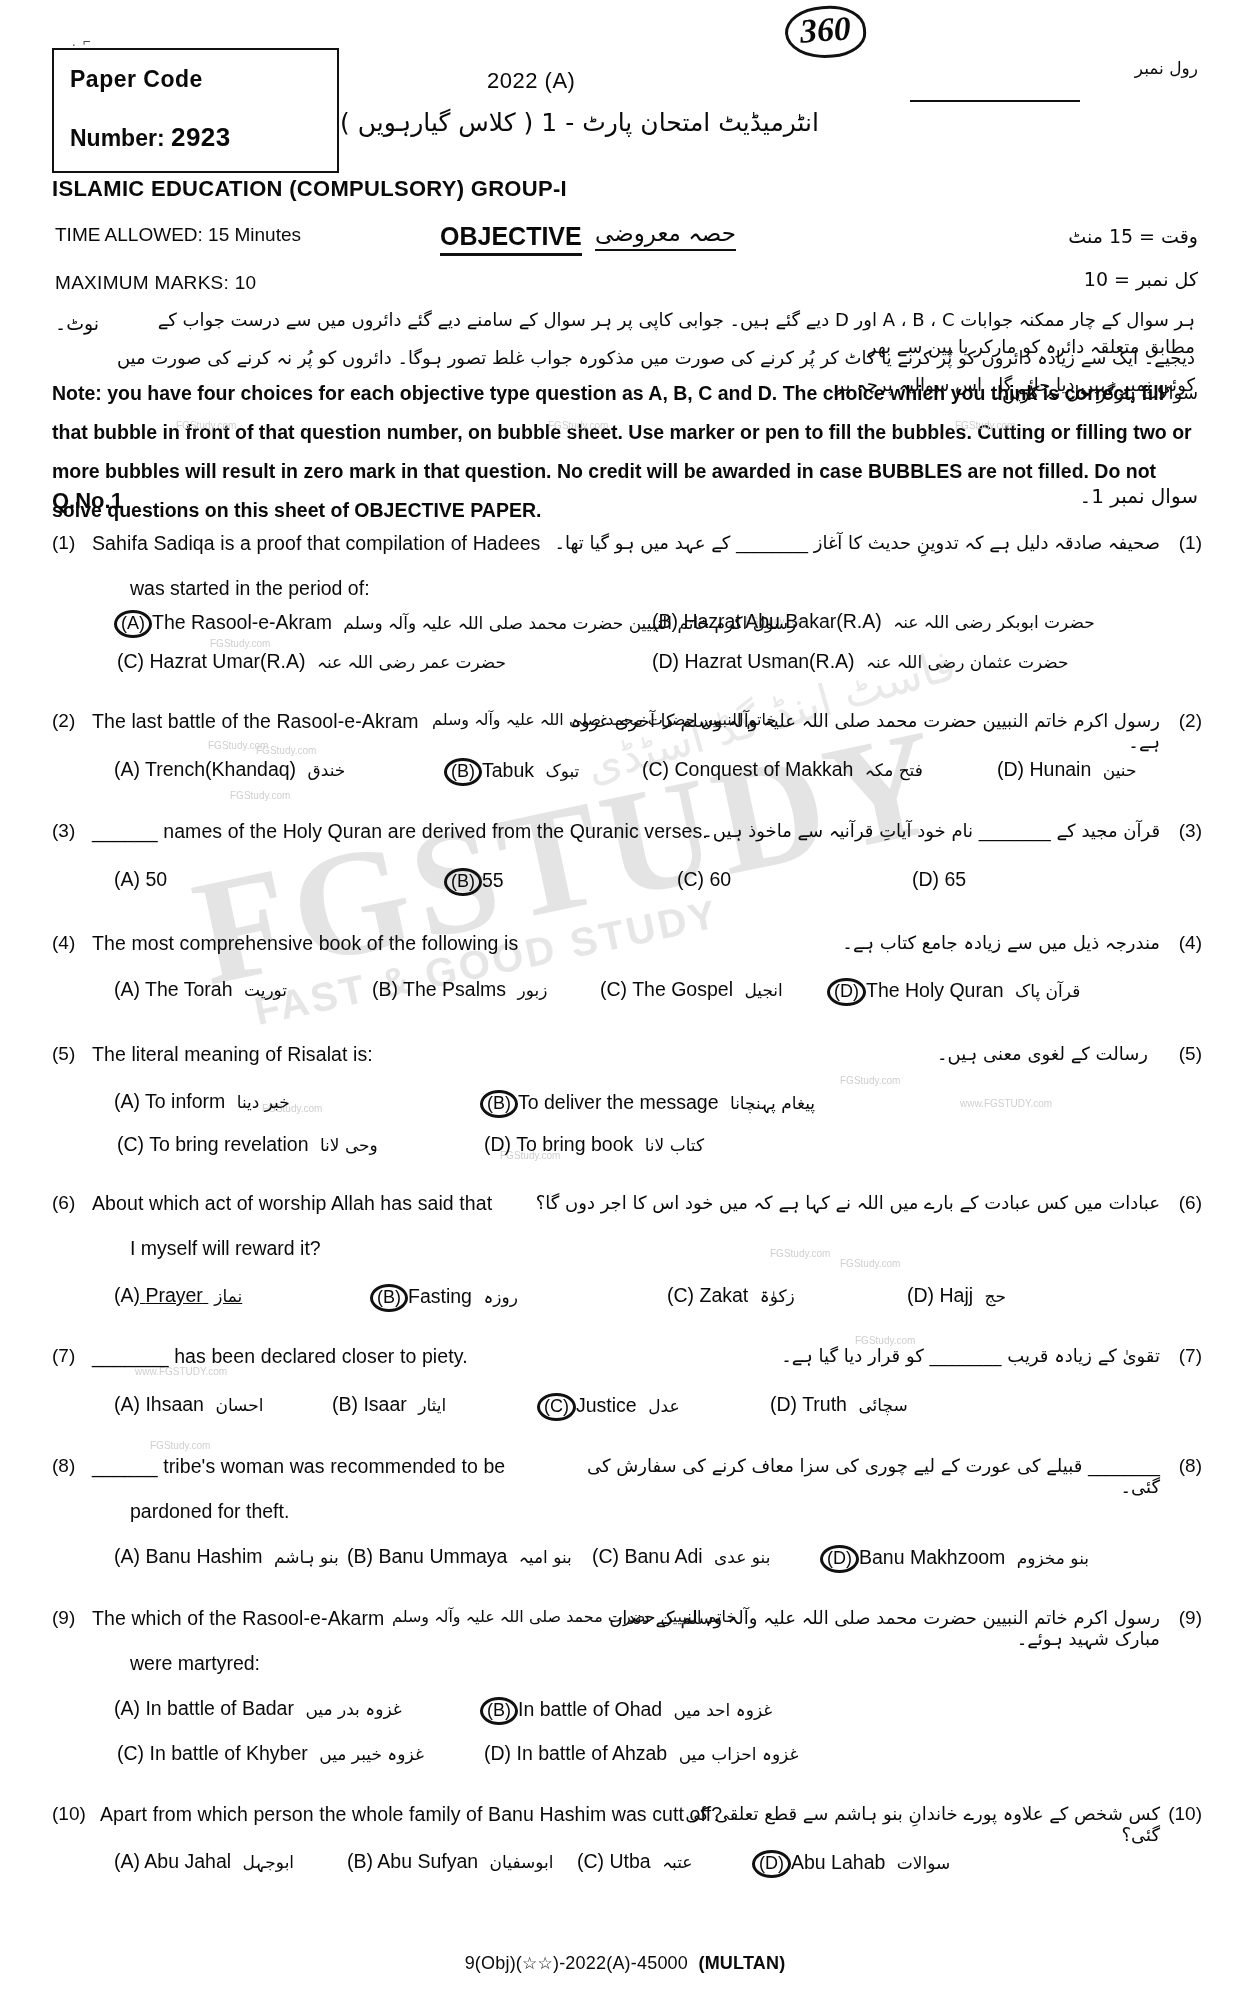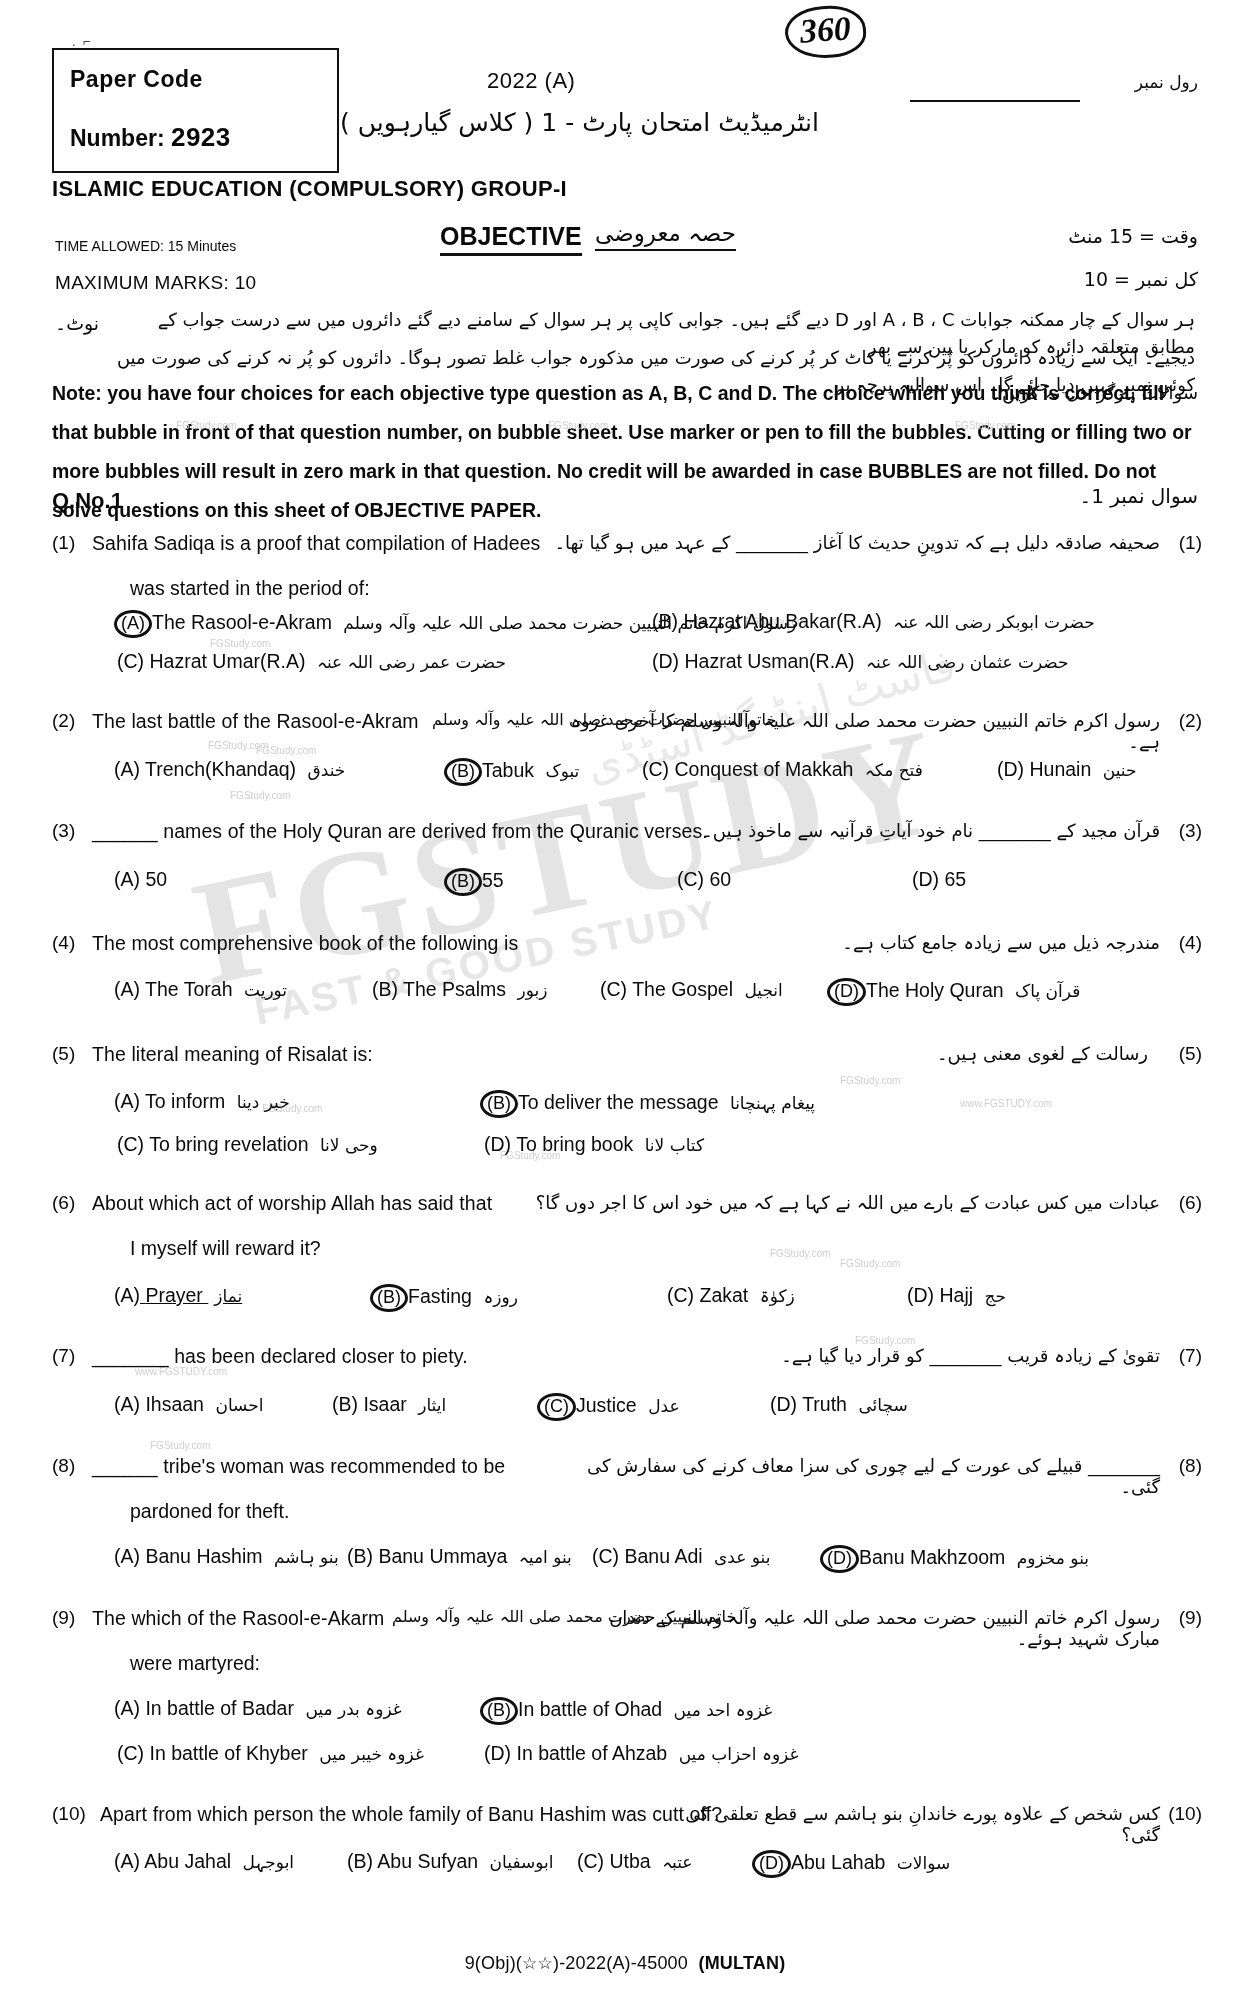--- a/index.html
+++ b/index.html
@@ -37,36 +37,36 @@
   
   .code-box {
     position:absolute; left:52px; top:48px; width:287px; height:125px;
     border:2px solid #111; z-index:3; background:#fff;
   }
   .code-line1 { position:absolute; left:16px; top:16px; font-size:23px; font-weight:bold; letter-spacing:.5px; }
   .code-line2 { position:absolute; left:16px; top:72px; font-size:23px; font-weight:bold; }
   .code-num { font-size:26px; font-weight:bold; letter-spacing:.5px; }
 
   .year { position:absolute; left:487px; top:68px; font-size:22px; letter-spacing:.5px; }
-  .roll-label { position:absolute; right:52px; top:72px; font-size:17px; }
+  .roll-label { position:absolute; right:52px; top:58px; font-size:17px; }
   .roll-line { position:absolute; left:910px; top:100px; width:170px; height:0; border-bottom:2px solid #111; }
   .handwrite {
     position:absolute; left:785px; top:6px; font-size:34px; font-style:italic;
     font-family:"Liberation Serif", serif; font-weight:bold; transform:rotate(-8deg);
   }
   .handwrite .oval {
     display:inline-block; border:3px solid #111; border-radius:50% 50% 45% 55%;
     padding:2px 12px 6px 12px; transform:rotate(4deg);
   }
 
   .urdu-exam { position:absolute; left:340px; top:108px; font-size:25px; }
   .title-en { position:absolute; left:52px; top:176px; font-size:22px; font-weight:bold; letter-spacing:.3px; }
   .title-ur { position:absolute; right:52px; top:170px; font-size:24px; }
 
-  .time-en { position:absolute; left:55px; top:238px; font-size:14px; }
+  .time-en { position:absolute; left:55px; top:224px; font-size:19px; }
   .objective { position:absolute; left:440px; top:222px; font-size:25px; font-weight:bold;
                border-bottom:3px solid #111; padding-bottom:2px; }
   .objective-ur { position:absolute; left:595px; top:220px; font-size:23px; border-bottom:2px solid #111; padding-bottom:3px;}
   .time-ur { position:absolute; right:52px; top:225px; font-size:19px; }
 
   .marks-en { position:absolute; left:55px; top:272px; font-size:19px; letter-spacing:.3px; }
   .marks-ur { position:absolute; right:52px; top:268px; font-size:19px; }
 
   .note-ur-label { position:absolute; left:55px; top:312px; font-size:19px; }
   .note-ur-1 { position:absolute; left:110px; top:306px; width:1085px; font-size:18px; text-align:right; line-height:1.5; }

